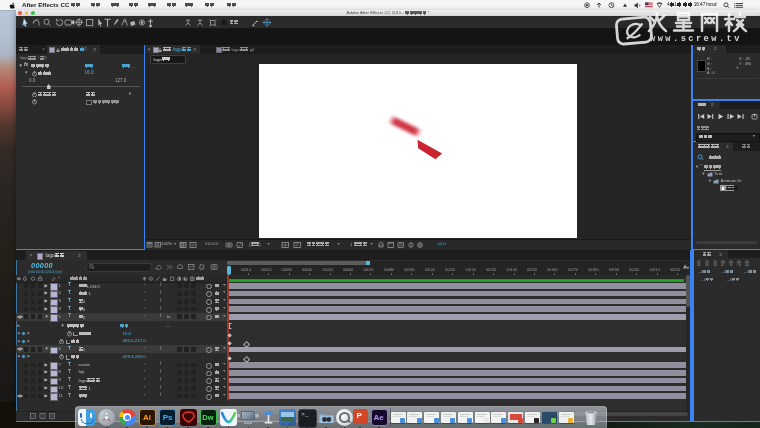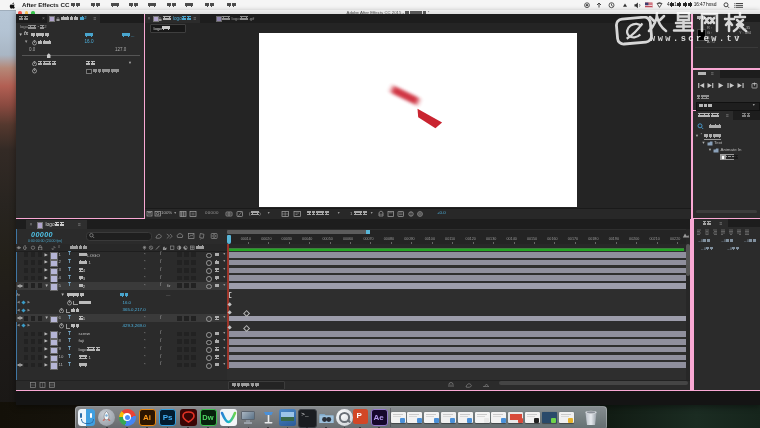--- a/index.html
+++ b/index.html
@@ -105,21 +105,21 @@
     <g fill="none" stroke="#c8c8c8" stroke-width=".9">
       <path d="M236.5 9.5l4.5-4.5M241 5l1 1M236.5 9.5l2 .4"></path>
     </g>
     <g fill="none" stroke="#56a0c6" stroke-width=".8">
       <path d="M249.3 4.3l1.7-1.7 1.7 1.7M249.3 8.7l1.7 1.7 1.7-1.7M248.8 4.8l-1.7 1.7 1.7 1.7M253.2 4.8l1.7 1.7-1.7 1.7M251 3v7M247.5 6.5h7"></path>
     </g>
   </svg>
   <div class="a tx" style="left:213.5px;top:4.6px;font-size:4.2px;color:#b5b5b5"><i class="z"></i><i class="z"></i></div>
   </div>
 
-  <div id="panels" class="a" style="left:0;top:4px;width:744px;height:377px;background:#f9a8d4">
+  <div id="panels" class="a" style="left:0;top:35px;width:744px;height:377px;background:#3b82f6">
 
   <div class="a" style="left:0;top:0;width:127.5px;height:204px;background:#2b2b2b">
     <div class="a" style="left:0;top:0;width:127.5px;height:8.5px;background:#1d1d1d"></div>
     <div class="a tx" style="left:3px;top:2.2px;font-size:4.6px;color:#9a9a9a"><i class="z"></i><i class="z"></i></div>
     <div class="a tx" style="left:26px;top:2px;font-size:5px;color:#777">×</div>
     <div class="a" style="left:31px;top:0;width:53px;height:8.5px;background:#2b2b2b"></div>
     <div class="a" style="left:33px;top:2.4px;width:4px;height:4px;background:#b0a4cc;border:.5px solid #777"></div>
     <svg class="a" style="left:39.5px;top:2.6px" width="4" height="4.5" viewBox="0 0 4 4.5">
             <rect x=".4" y="2" width="3.2" height="2.2" fill="#999"></rect>
             <path d="M1.2 2V1.3a.8.8 0 0 1 1.6 0V2" fill="none" stroke="#999" stroke-width=".6"></path>

